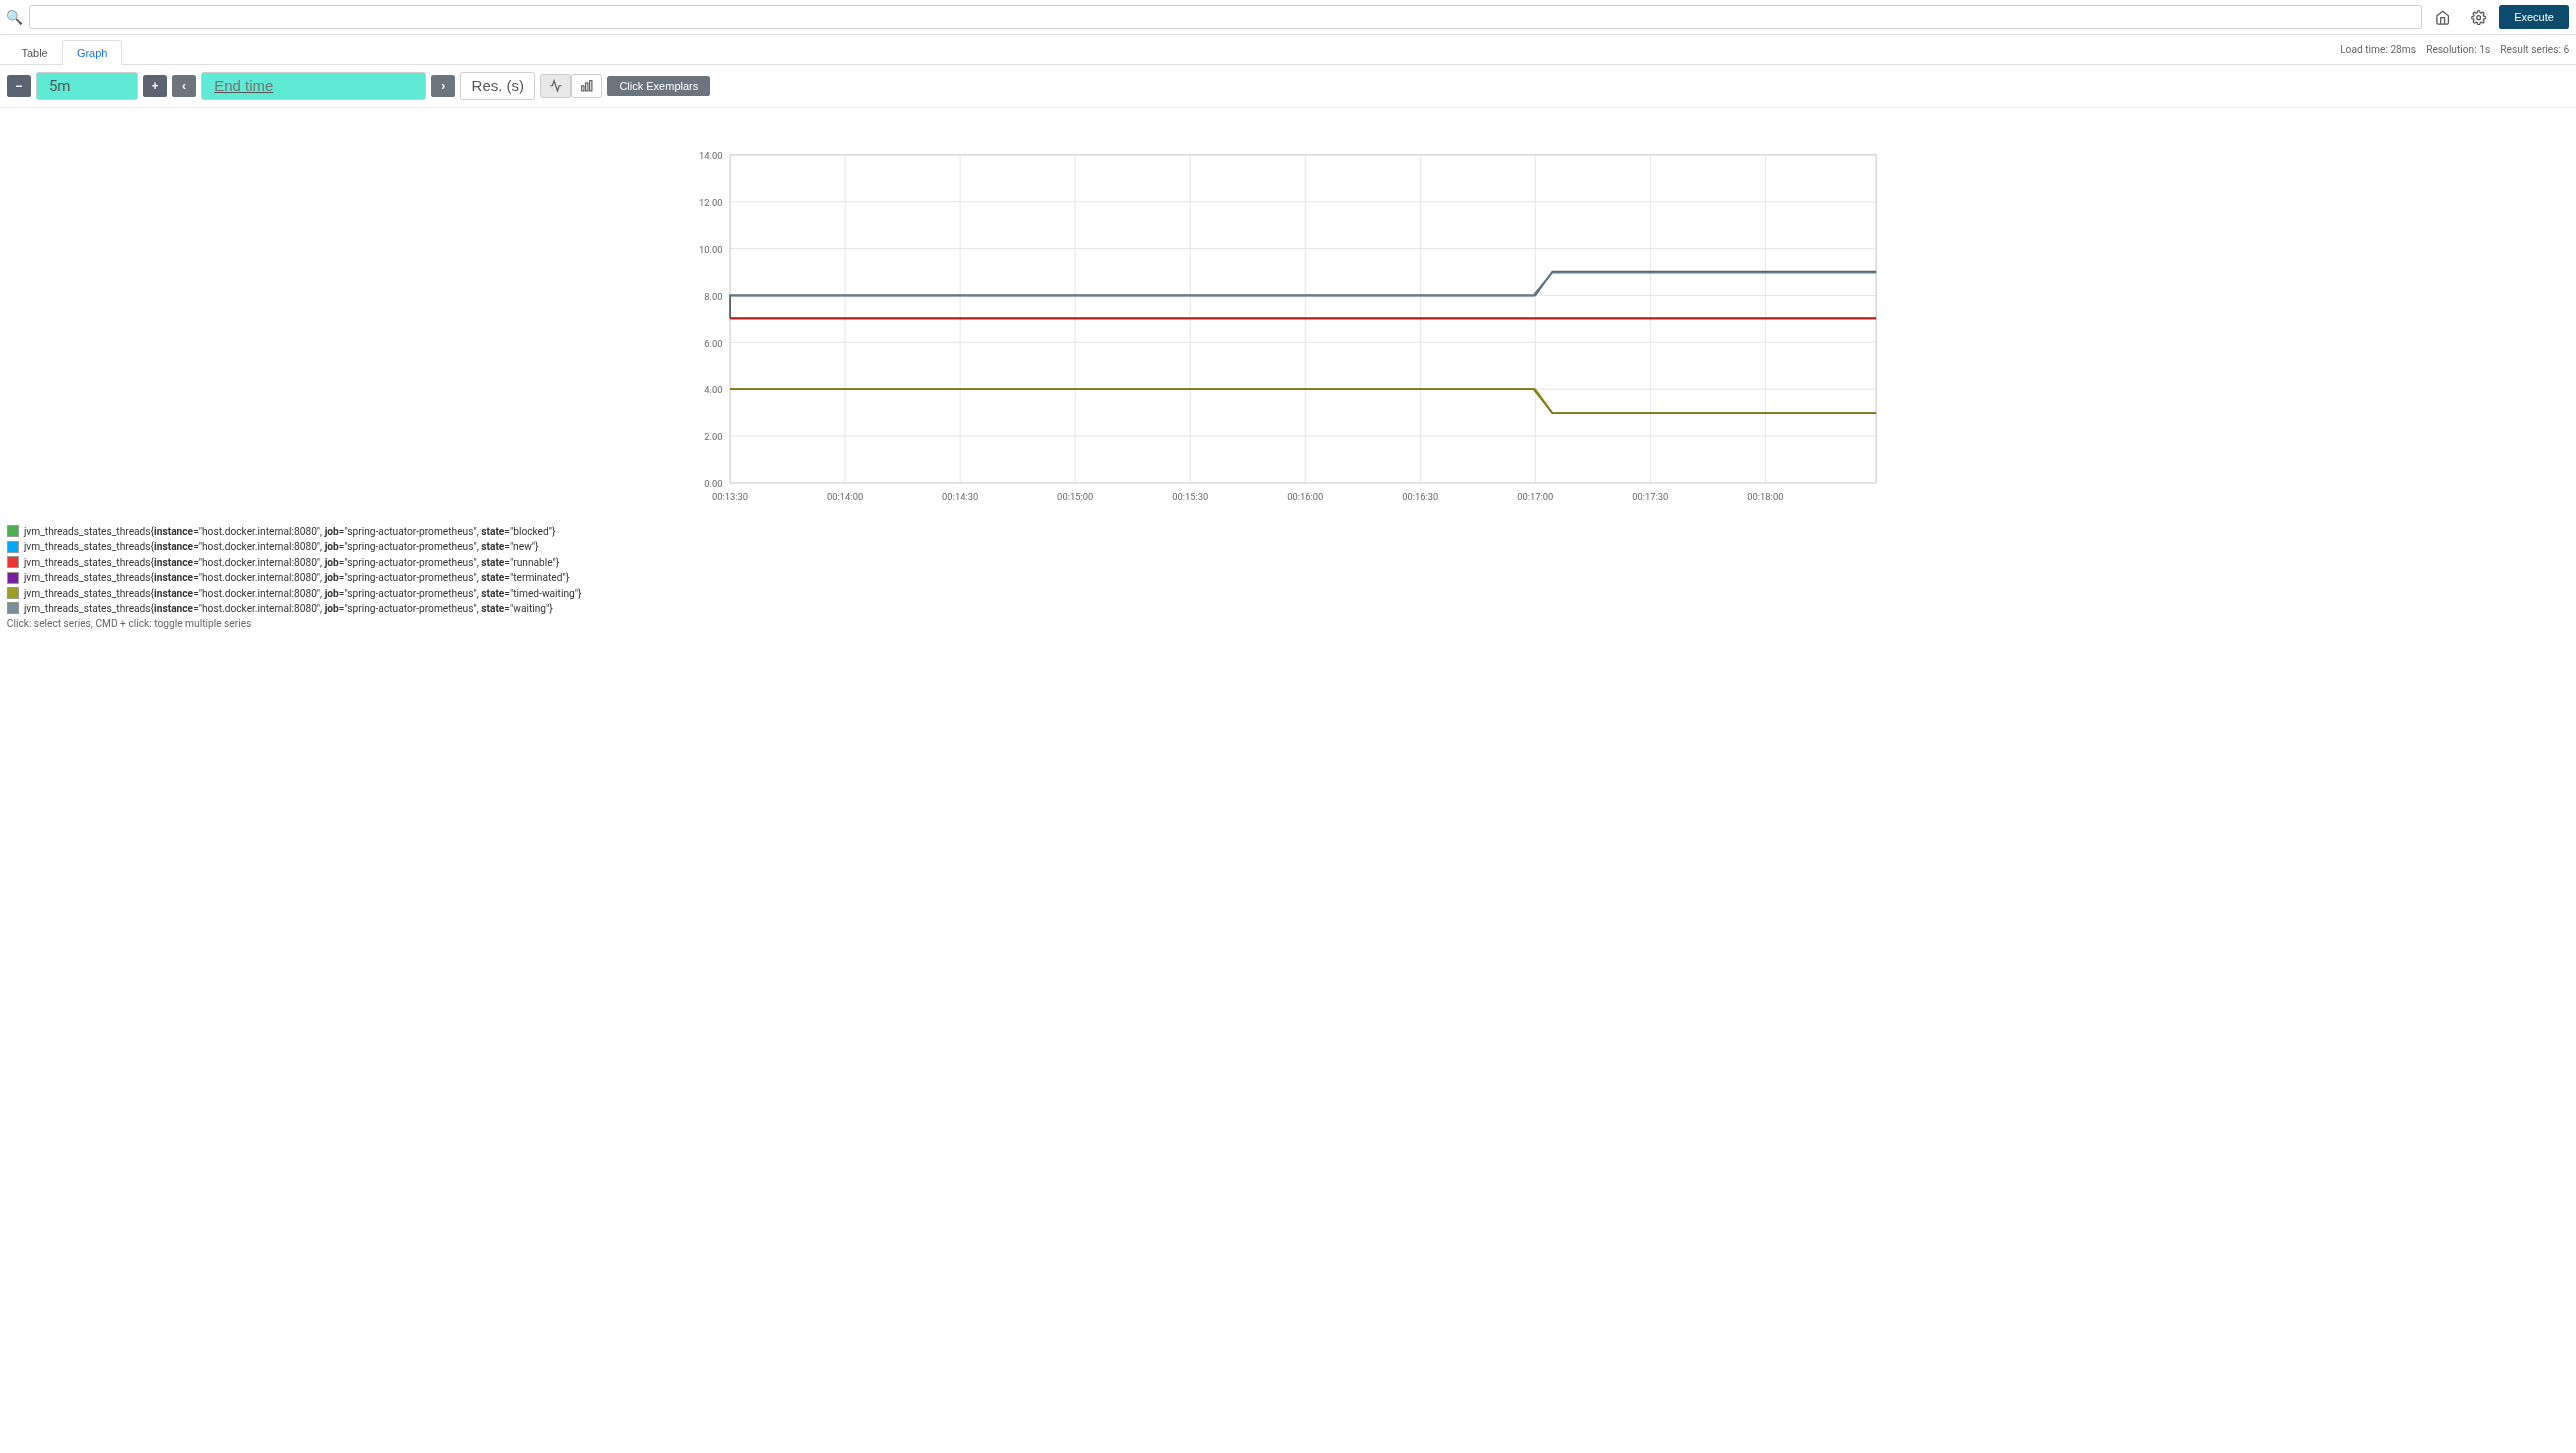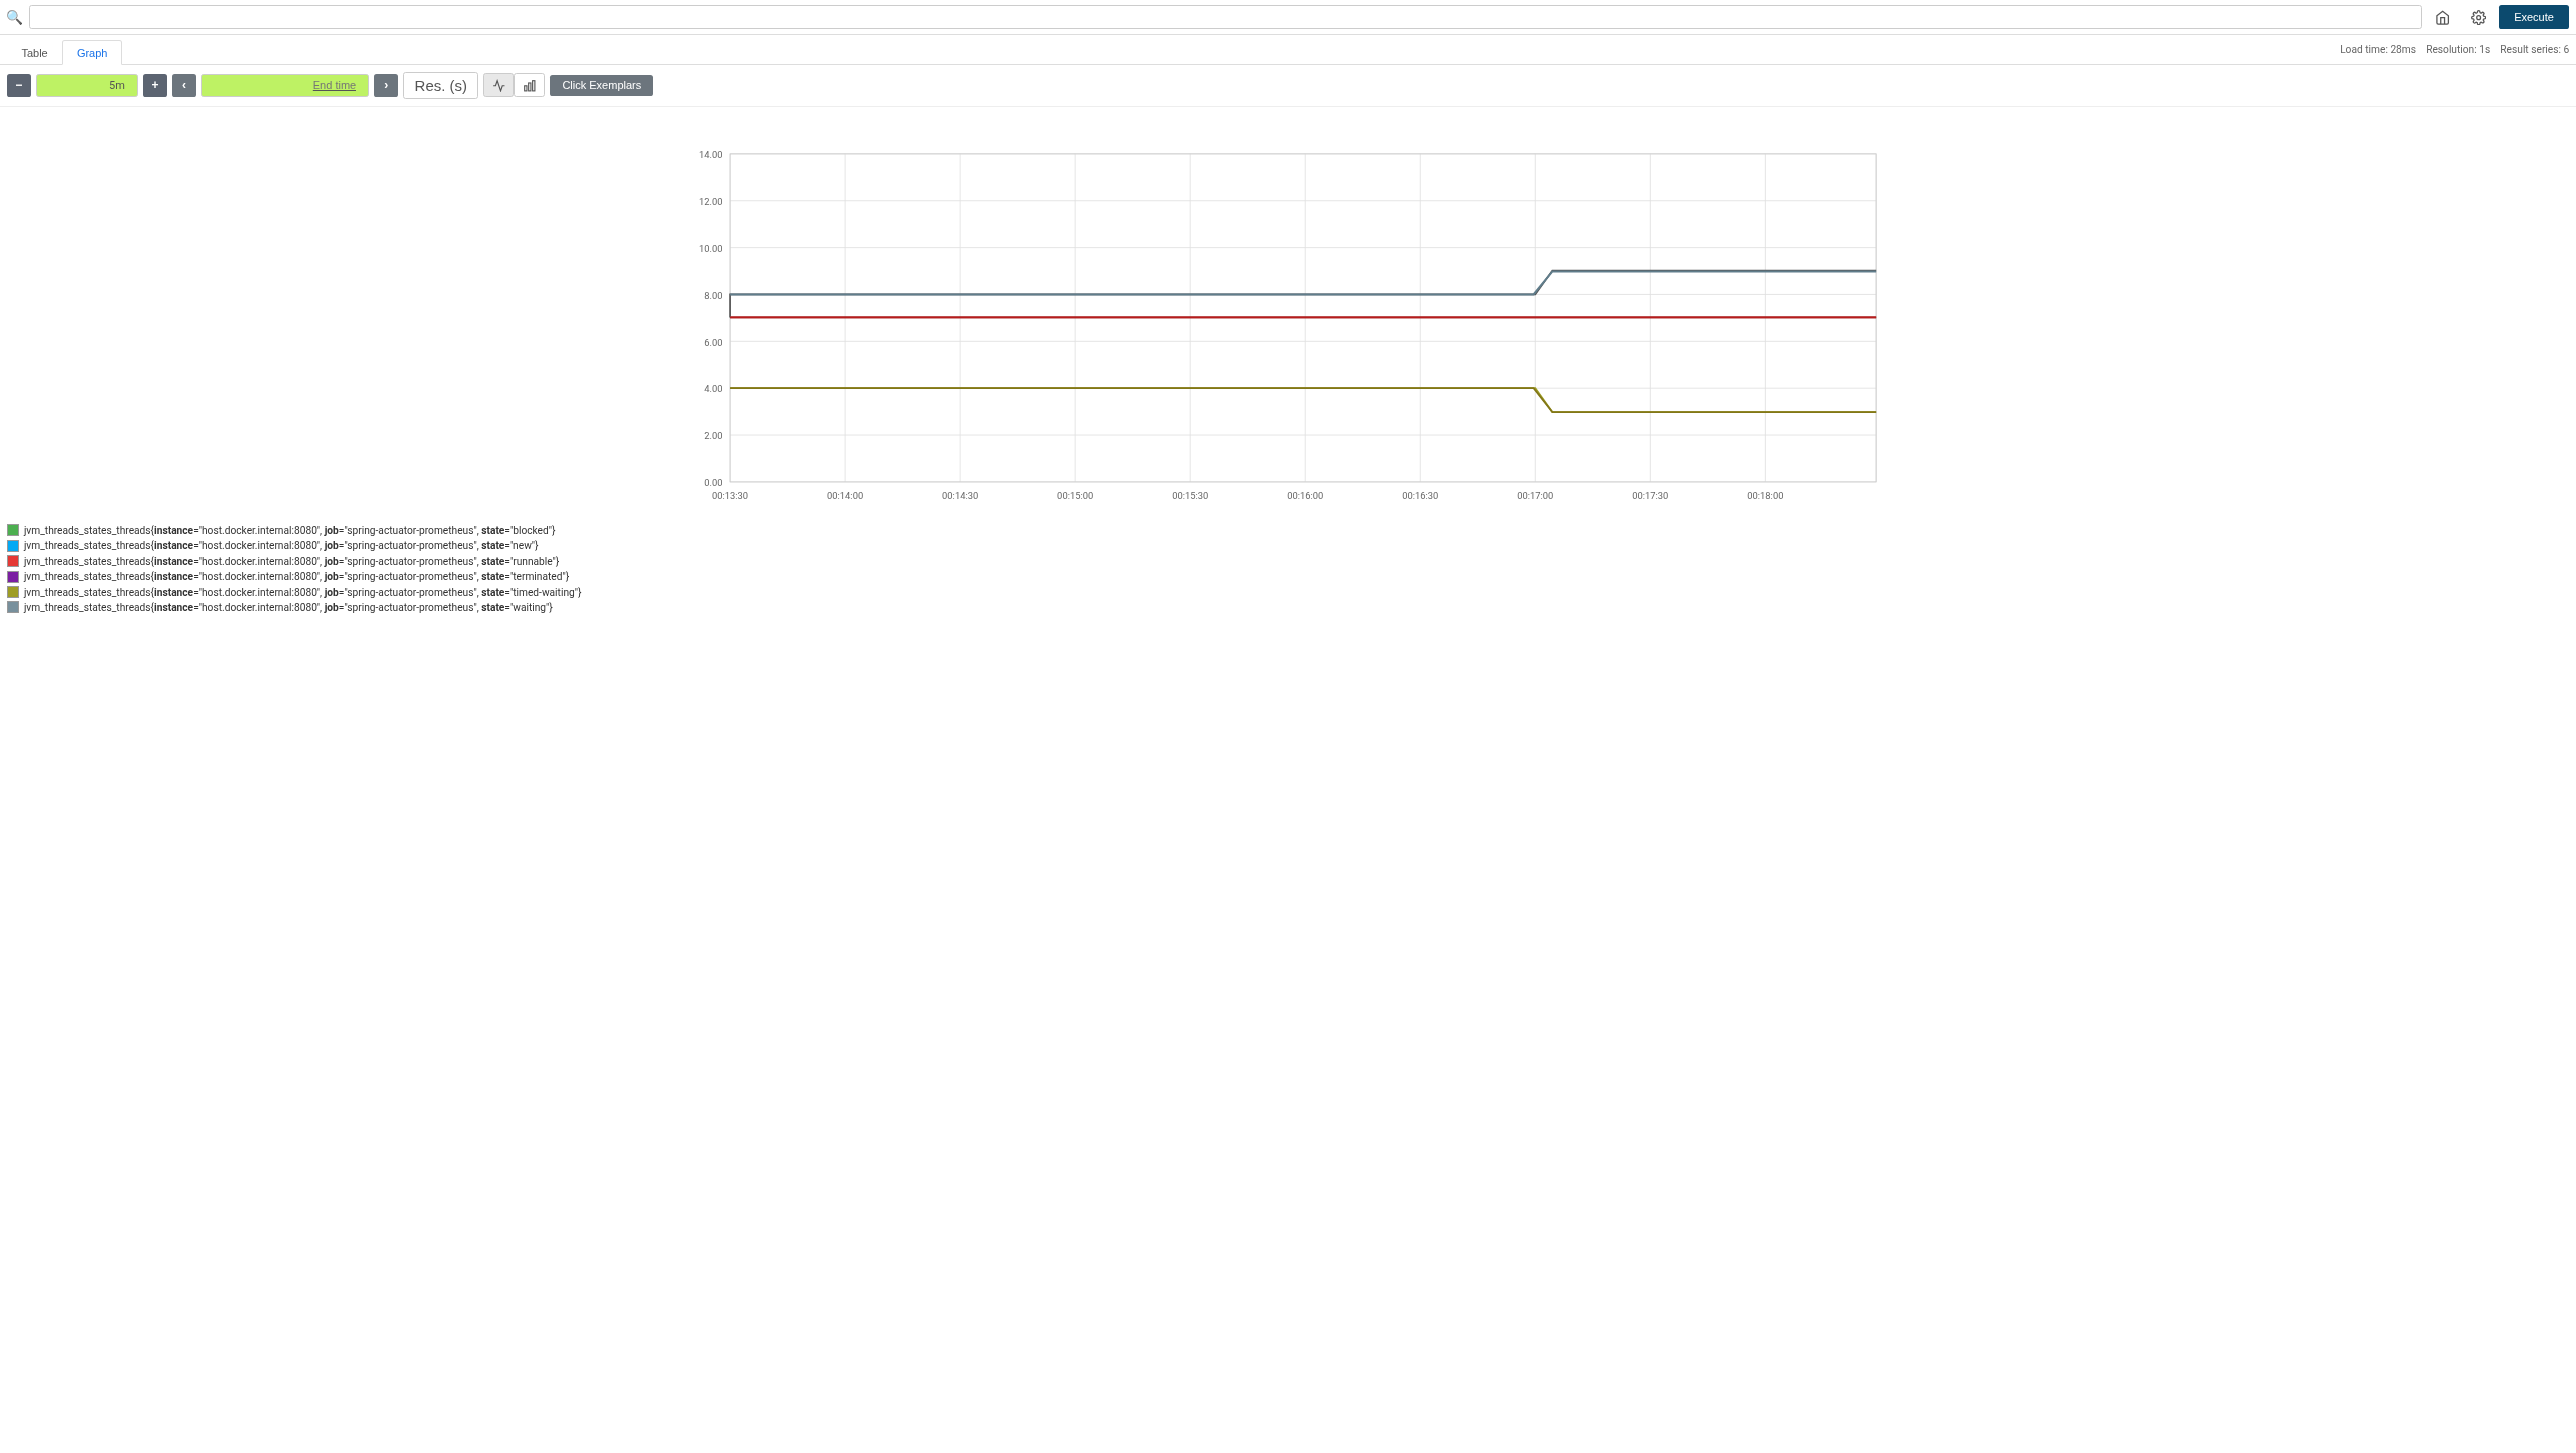--- a/index.html
+++ b/index.html
@@ -99,28 +99,28 @@
       font-weight: bold;
       min-width: 24px;
       display: flex;
       align-items: center;
       justify-content: center;
     }
     .toolbar-btn.light {
       background: #6c757d;
     }
     .range-display {
-      background: #bef264;
+      background: #5eead4;
       border: 0.9px solid #ccc;
       padding: 4.3px 12px;
       border-radius: 2.6px;
-      font-size: 11px;
+      font-size: 15px;
       color: #555;
       min-width: 102px;
-      text-align: right;
+      text-align: left;
     }
     .res-btn {
       background: #fff;
       border: 0.9px solid #ccc;
       padding: 4.3px 10.2px;
       border-radius: 2.6px;
       font-size: 15px;
       cursor: pointer;
       color: #555;
     }
@@ -334,14 +334,15 @@
       </div>
       <div class="legend-item">
         <div class="legend-color" style="background-color: rgb(158, 157, 36);"></div>
         <span class="legend-text">jvm_threads_states_threads{<span style="font-weight:bold">instance</span>="host.docker.internal:8080", <span style="font-weight:bold">job</span>="spring-actuator-prometheus", <span style="font-weight:bold">state</span>="timed-waiting"}</span>
       </div>
       <div class="legend-item">
         <div class="legend-color" style="background-color: rgb(120, 144, 156);"></div>
         <span class="legend-text">jvm_threads_states_threads{<span style="font-weight:bold">instance</span>="host.docker.internal:8080", <span style="font-weight:bold">job</span>="spring-actuator-prometheus", <span style="font-weight:bold">state</span>="waiting"}</span>
       </div>
     </div>
+  <div class="legend-hint">Click: select series, CMD + click: toggle multiple series</div>
 </div>
 
 
 </body></html>

